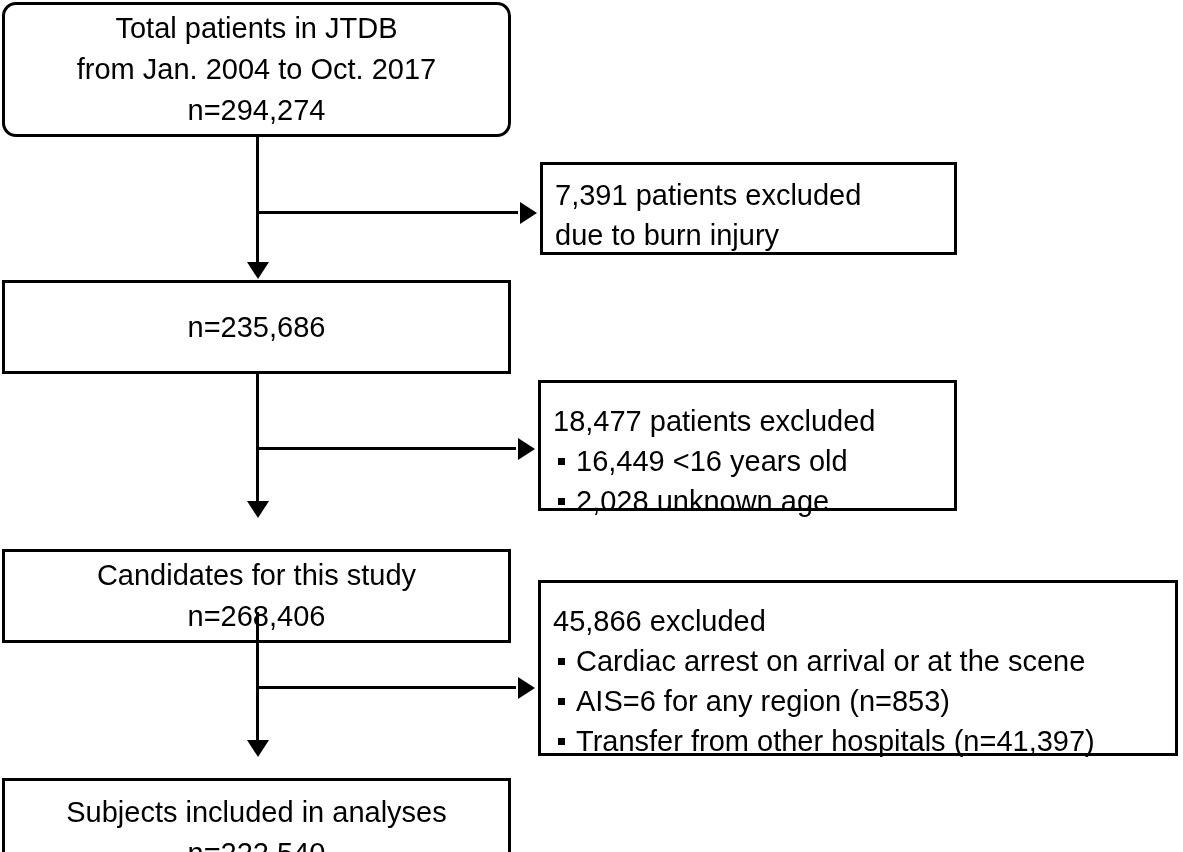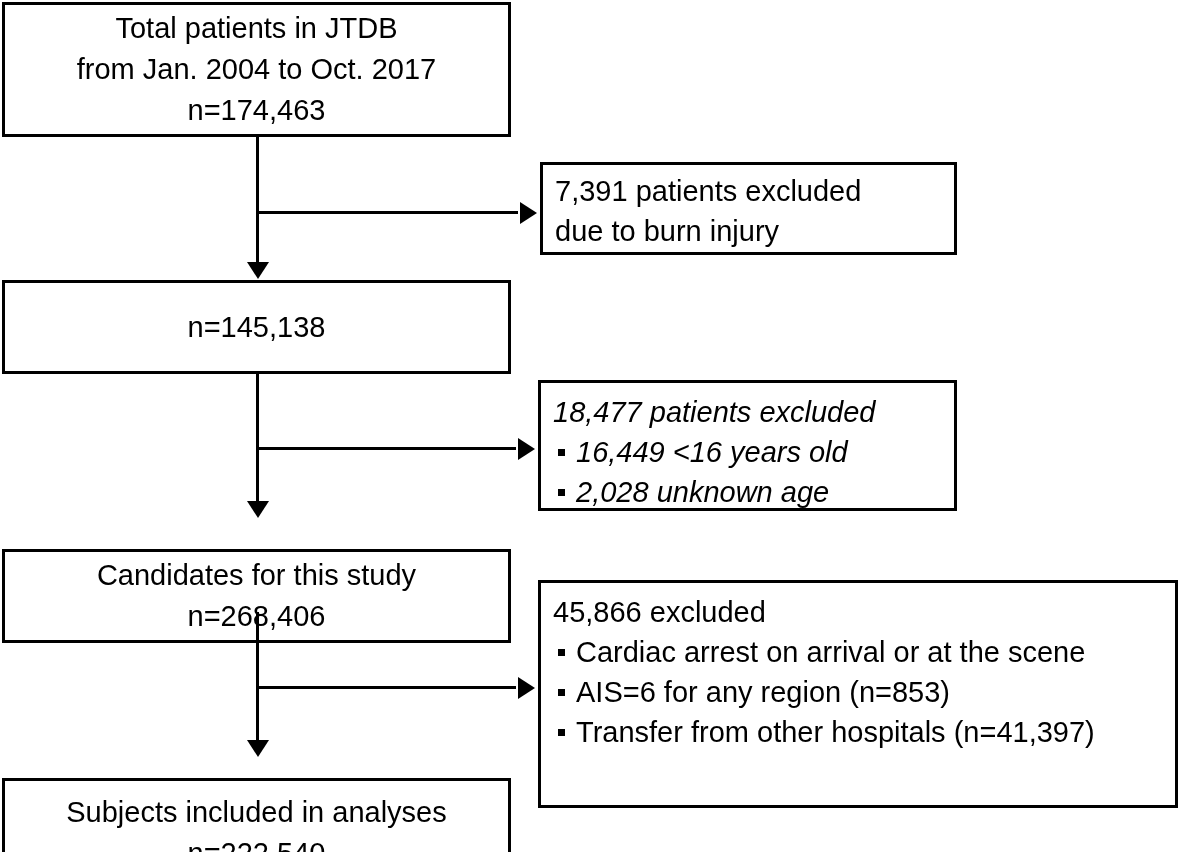--- a/index.html
+++ b/index.html
@@ -23,33 +23,33 @@
   .main {
     left: 2px;
     width: 509px;
     display: flex;
     flex-direction: column;
     justify-content: center;
     align-items: center;
     text-align: center;
     line-height: 41px;
   }
-  .b1 { top: 2px;   height: 135px; }
+  .b1 { top: 2px;   height: 135px; border-radius: 14px; }
   .b2 { top: 280px; height: 94px;  }
   .b3 { top: 549px; height: 94px;  }
   .b4 { top: 758px; height: 110px; margin-top: 20px;  }
 
   
   .excl {
     line-height: 40px;
-    padding: 9px 8px 5px 12px;
+    padding: 18px 8px 5px 12px;
   }
   .e1 { left: 540px; top: 162px; width: 417px; height: 93px;  display:flex; flex-direction:column; justify-content:center; }
-  .e2 { left: 538px; top: 380px; width: 419px; height: 131px; font-style: italic; }
-  .e3 { left: 538px; top: 580px; width: 640px; height: 228px; }
+  .e2 { left: 538px; top: 380px; width: 419px; height: 131px; }
+  .e3 { left: 538px; top: 580px; width: 640px; height: 176px; }
 
   .bullet-row { display: flex; align-items: flex-start; padding-left: 5px; }
   .bullet {
     flex: 0 0 auto;
     width: 7px; height: 7px;
     background: #000000;
     margin: 17px 11px 0 0;
   }
   .bullet-text { display: flex; flex-direction: column; }
 
@@ -85,25 +85,25 @@
   .ar3 { left: 518px; top: 677px; }
 </style>
 </head>
 <body>
 
 <div class="canvas">
 
   <div class="box main b1">
     <div>Total patients in JTDB</div>
     <div>from Jan. 2004 to Oct. 2017</div>
-    <div>n=174,463</div>
+    <div>n=294,274</div>
   </div>
 
   <div class="box main b2">
-    <div>n=145,138</div>
+    <div>n=235,686</div>
   </div>
 
   <div class="box main b3">
     <div>Candidates for this study</div>
     <div>n=268,406</div>
   </div>
 
   <div class="box main b4">
     <div>Subjects included in analyses</div>
     <div>n=222,540</div>

